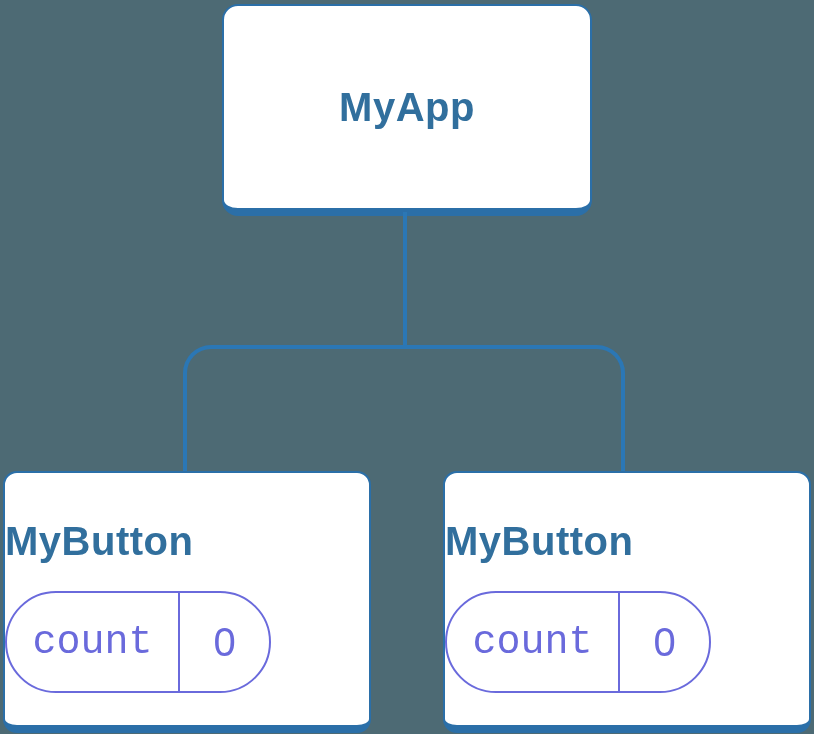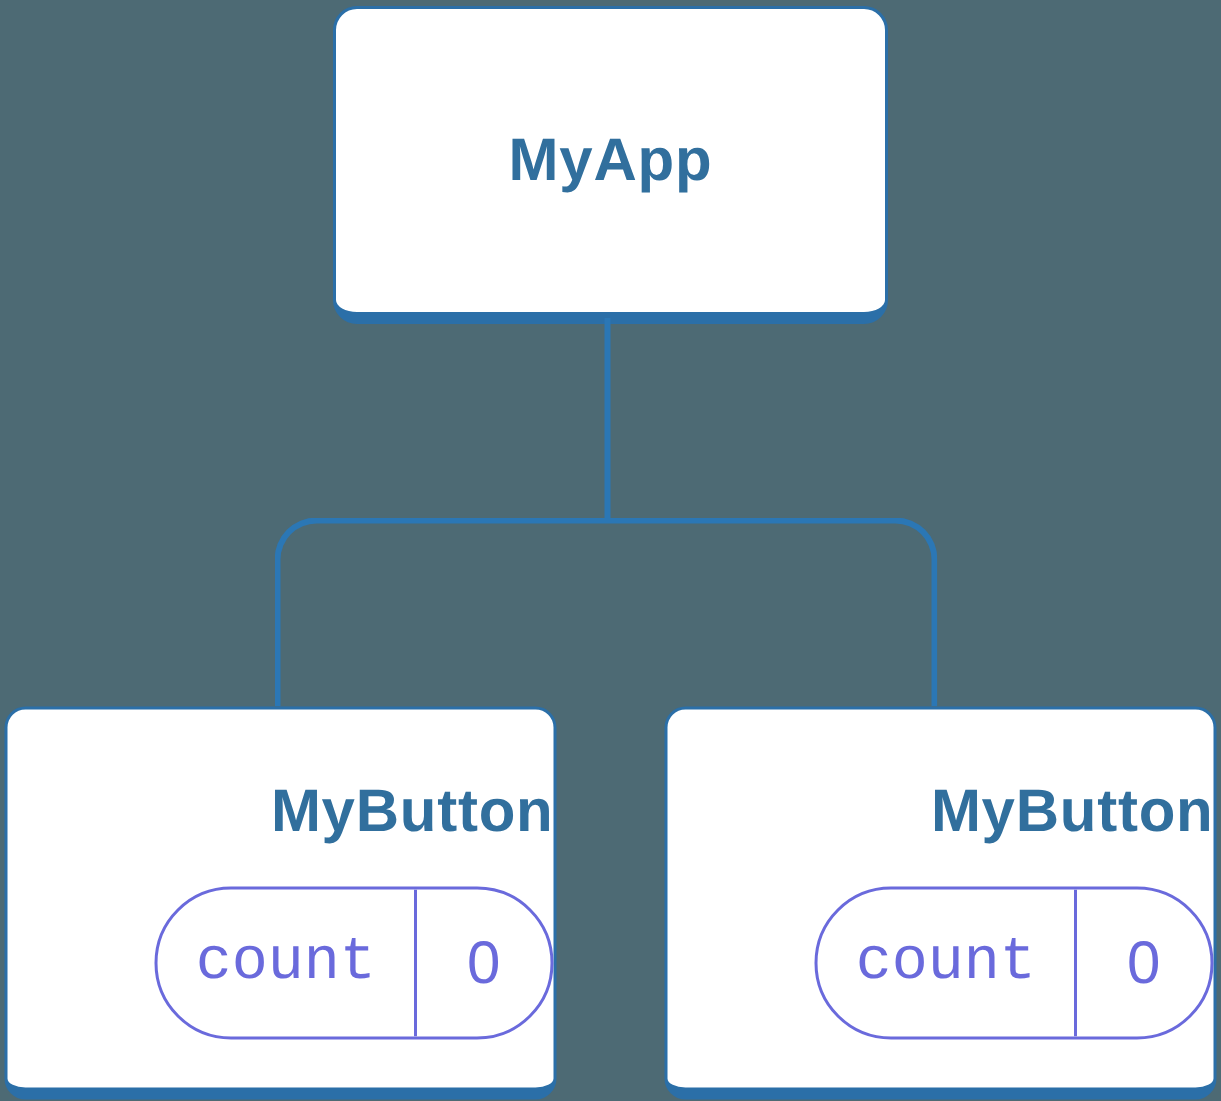--- a/index.html
+++ b/index.html
@@ -37,21 +37,21 @@
     align-items: center;
     justify-content: center;
   }
   .node-child {
     top: 471px;
     width: 368px;
     height: 262px;
     border-radius: 14px;
     display: flex;
     flex-direction: column;
-    align-items: flex-end;
+    align-items: flex-start;
   }
   .node-child.left { left: 3px; }
   .node-child.right { left: 443px; }
   .component-label {
     color: var(--title-text);
     font-size: 40px;
     font-weight: 600;
     letter-spacing: 0.5px;
   }
   .node-child .component-label {

